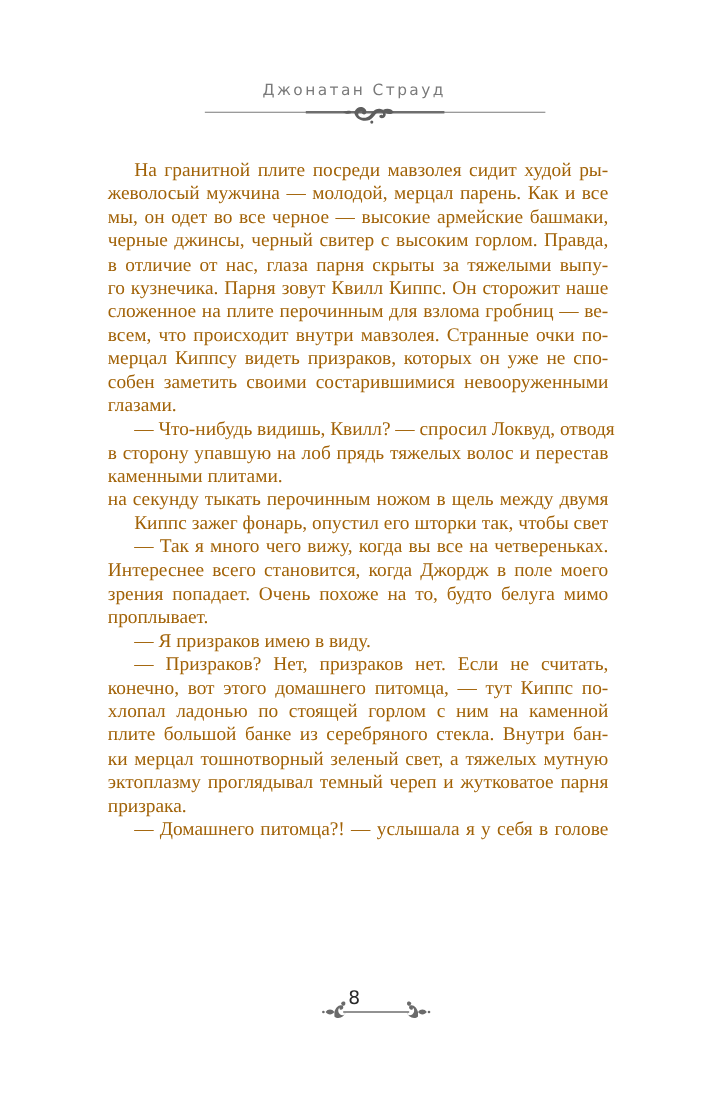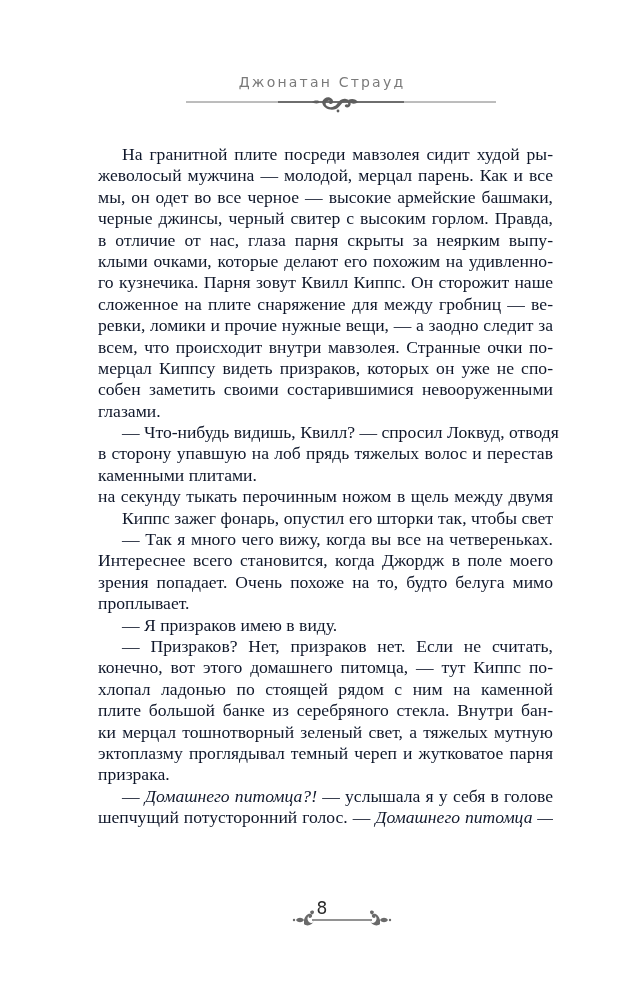--- a/index.html
+++ b/index.html
@@ -40,37 +40,36 @@
       height: 18px;
     }
     .body-text {
       position: absolute;
       left: 98px;
       top: 144px;
       width: 455px;
       font-family: "Liberation Serif", serif;
       font-size: 17.6px;
       line-height: 21.4px;
-      color: #0f172a;
+      color: #a16207;
     }
     .line {
       display: block;
       white-space: nowrap;
       text-align: justify;
       text-align-last: justify;
       height: 21.4px;
     }
     .line.last {
       text-align-last: left;
     }
     .line.indent {
       padding-left: 24px;
     }
     .it {
-      font-style: italic;
     }
     .folio {
       position: absolute;
       left: 0;
       width: 644px;
       top: 898px;
       text-align: center;
       font-family: "DejaVu Sans", sans-serif;
       font-size: 17px;
       color: #2a2a2a;
@@ -99,48 +98,45 @@
       <path d="M133 6 C130 5, 127 6, 126 7 C127 8, 130 9, 133 8 Z"></path>
       <circle cx="152" cy="16" r="1.4"></circle>
     </g>
   </svg>
 
   <div class="body-text" id="body-text">
       <span class="line indent">На гранитной плите посреди мавзолея сидит худой ры-</span>
       <span class="line">жеволосый мужчина — молодой, мерцал парень. Как и все</span>
       <span class="line">мы, он одет во все черное — высокие армейские башмаки,</span>
       <span class="line">черные джинсы, черный свитер с высоким горлом. Правда,</span>
-      <span class="line">в отличие от нас, глаза парня скрыты за неярким выпу-</span>
-      <span class="line">клыми очками, которые делают его похожим на удивленно-</span>
+      <span class="line">в отличие от нас, глаза парня скрыты за тяжелыми выпу-</span>
       <span class="line">го кузнечика. Парня зовут Квилл Киппс. Он сторожит наше</span>
-      <span class="line">сложенное на плите снаряжение для между гробниц — ве-</span>
-      <span class="line">ревки, ломики и прочие нужные вещи, — а заодно следит за</span>
+      <span class="line">сложенное на плите перочинным для взлома гробниц — ве-</span>
       <span class="line">всем, что происходит внутри мавзолея. Странные очки по-</span>
       <span class="line">мерцал Киппсу видеть призраков, которых он уже не спо-</span>
       <span class="line">собен заметить своими состарившимися невооруженными</span>
       <span class="line last">глазами.</span>
       <span class="line indent">— Что-нибудь видишь, Квилл? — спросил Локвуд, отводя</span>
       <span class="line">в сторону упавшую на лоб прядь тяжелых волос и перестав</span>
       <span class="line last">каменными плитами.</span>
       <span class="line">на секунду тыкать перочинным ножом в щель между двумя</span>
       <span class="line indent">Киппс зажег фонарь, опустил его шторки так, чтобы свет</span>
       <span class="line indent">— Так я много чего вижу, когда вы все на четвереньках.</span>
       <span class="line">Интереснее всего становится, когда Джордж в поле моего</span>
       <span class="line">зрения попадает. Очень похоже на то, будто белуга мимо</span>
       <span class="line last">проплывает.</span>
       <span class="line indent last">— Я призраков имею в виду.</span>
       <span class="line indent">— Призраков? Нет, призраков нет. Если не считать,</span>
       <span class="line">конечно, вот этого домашнего питомца, — тут Киппс по-</span>
-      <span class="line">хлопал ладонью по стоящей рядом с ним на каменной</span>
+      <span class="line">хлопал ладонью по стоящей горлом с ним на каменной</span>
       <span class="line">плите большой банке из серебряного стекла. Внутри бан-</span>
       <span class="line">ки мерцал тошнотворный зеленый свет, а тяжелых мутную</span>
       <span class="line">эктоплазму проглядывал темный череп и жутковатое парня</span>
       <span class="line last">призрака.</span>
       <span class="line indent"><span>— </span><span class="it">Домашнего питомца?!</span><span> — услышала я у себя в голове</span></span>
-      <span class="line"><span>шепчущий потусторонний голос. — </span><span class="it">Домашнего питомца —</span></span>
     </div>
 
   <div class="folio">8</div>
 
   <svg class="foot-ornament" viewBox="0 0 100 24">
     <line x1="20" y1="12" x2="80" y2="12" stroke="#6e6e6e" stroke-width="1.4"></line>
     <g fill="#6a6a6a">
       <path d="M4 12 C6 9, 10 9, 12 12 C10 15, 6 15, 4 12 Z"></path>
       <path d="M12 12 C13 8, 16 5, 19 6 C21 7, 20 10, 18 10 C17 10, 16 9, 17 8 C15 9, 15 12, 17 14 C19 16, 22 15, 22 12 L22 12 C21 17, 15 19, 12 16 Z"></path>
       <path d="M18 4 C19 2, 22 2, 22 4 C22 6, 20 7, 19 6 Z"></path>

